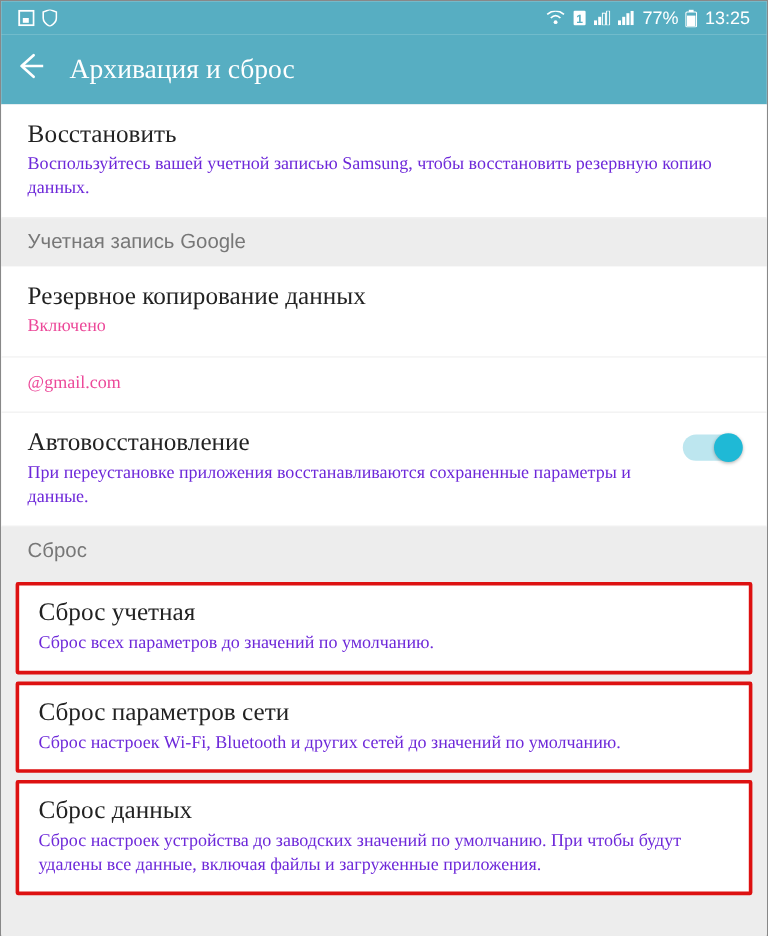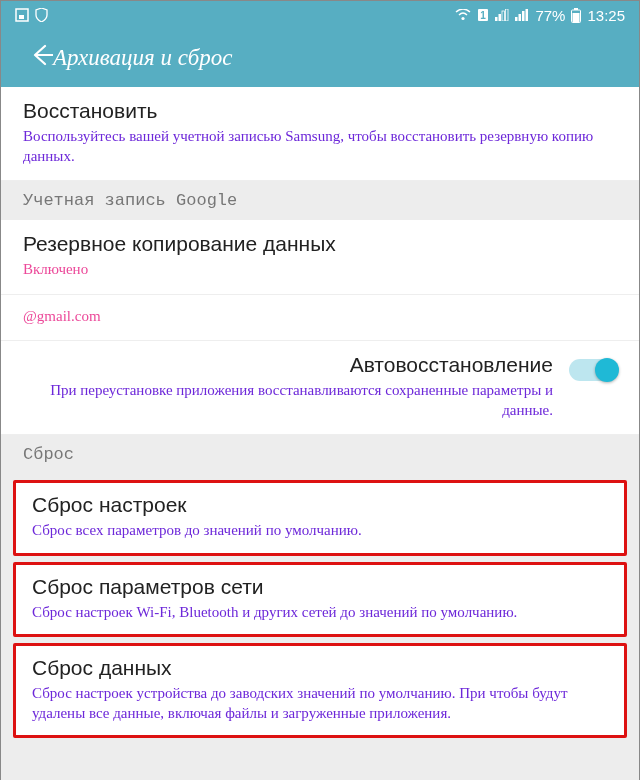--- a/index.html
+++ b/index.html
@@ -6,34 +6,34 @@
 html, body { width: 640px; height: 780px; font-family: Georgia, 'Comic Sans MS', cursive, serif; background: #f5f5f5; overflow: hidden; }
 .phone { width: 640px; height: 780px; background: #fff; position: relative; border: 1px solid #888; }
 
 
 .status-bar { height: 28px; background: #57aec2; display: flex; align-items: center; justify-content: space-between; padding: 0 14px; color: #fff; font-size: 15px; font-family: Arial, sans-serif; }
 .status-left { display: flex; gap: 6px; align-items: center; }
 .status-right { display: flex; gap: 6px; align-items: center; }
 .stat-ico { display: inline-block; }
 
 
-.header { height: 58px; background: #57aec2; display: flex; align-items: center; padding: 0 30px; color: #fff; font-style: italic; }
+.header { height: 58px; background: #57aec2; display: flex; align-items: center; padding: 0 13px; gap: 22px; color: #fff; }
 .back-arrow { font-size: 24px; cursor: pointer; }
 .header-title { font-size: 23px; font-family: 'Comic Sans MS', cursive; }
 
 
 .content { background: #ededed; height: calc(780px - 86px); overflow-y: auto; }
 .item { background: #fff; padding: 12px 22px 14px; border-bottom: 1px solid #eee; cursor: pointer; }
-.item-title { font-size: 21px; color: #222; font-family: Liberation Sans, sans-serif; margin-bottom: 4px; }
+.item-title { font-size: 21px; color: #222; font-family: Liberation Serif, serif; margin-bottom: 4px; }
 .item-sub { font-size: 15px; color: #6d28d9; line-height: 1.3; font-family: 'Comic Sans MS', cursive; }
 .item-sub-accent { color: #ec4899; }
-.section-header { background: #ededed; padding: 10px 22px; font-size: 17px; color: #777; font-family: Liberation Mono, monospace; }
+.section-header { background: #ededed; padding: 10px 22px; font-size: 17px; color: #777; font-family: Liberation Sans, sans-serif; }
 
 .item-toggle { display: flex; align-items: flex-start; justify-content: space-between; gap: 16px; }
-.item-toggle-text { flex: 1; text-align: right; }
+.item-toggle-text { flex: 1; }
 
 .toggle { width: 48px; height: 22px; background: #bde6ef; border-radius: 11px; position: relative; margin-top: 6px; cursor: pointer; }
 .toggle-knob { width: 24px; height: 24px; background: #1fb9d6; border-radius: 50%; position: absolute; right: -2px; top: -1px; box-shadow: 0 1px 3px rgba(0,0,0,0.3); }
 
 .highlighted { border: 3px solid #d11; margin: 6px 12px; padding: 10px 16px 12px; border-radius: 2px; }
 
 
 .status-bar svg { display: block; }
 </style>
 </head>
@@ -130,21 +130,21 @@
         <div class="item-sub">При переустановке приложения восстанавливаются сохраненные параметры и данные.</div>
       </div>
       <div class="toggle">
         <div class="toggle-knob"></div>
       </div>
     </div>
 
     <div class="section-header">Сброс</div>
 
     <div class="item highlighted">
-      <div class="item-title">Сброс настроек</div>
+      <div class="item-title">Сброс учетная</div>
       <div class="item-sub">Сброс всех параметров до значений по умолчанию.</div>
     </div>
 
     <div class="item highlighted">
       <div class="item-title">Сброс параметров сети</div>
       <div class="item-sub">Сброс настроек Wi-Fi, Bluetooth и других сетей до значений по умолчанию.</div>
     </div>
 
     <div class="item highlighted">
       <div class="item-title">Сброс данных</div>

